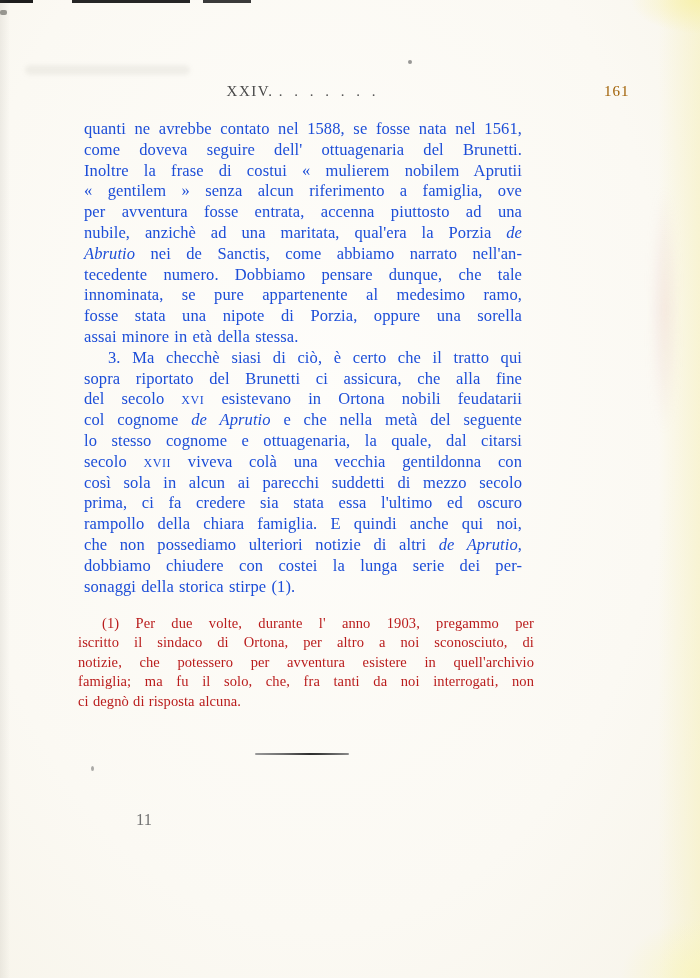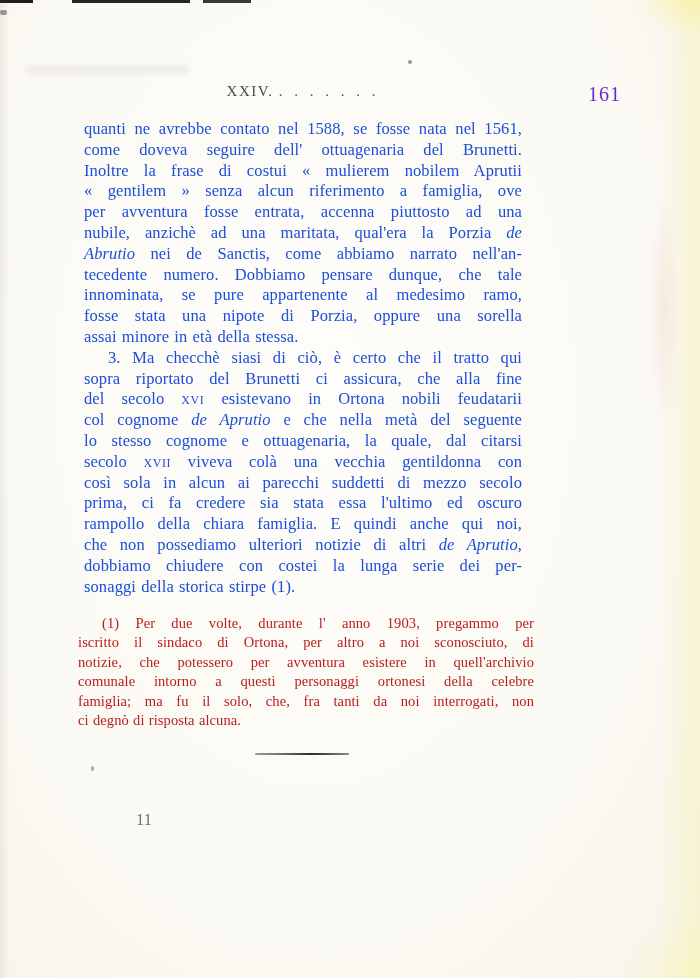--- a/index.html
+++ b/index.html
@@ -14,22 +14,22 @@
   .page { position: absolute; inset: 0; }
 
   
   .running-head {
     position: absolute; left: 84px; top: 83px; width: 438px;
     text-align: center; font-size: 15px; color: #4a4a4a;
     letter-spacing: 1.5px; white-space: nowrap;
   }
   .running-head .dots { letter-spacing: 4px; color: #555; }
   .folio {
-    position: absolute; left: 588px; top: 83px;
-    font-size: 20px; color: #6d28d9; letter-spacing: 1px;
+    position: absolute; left: 604px; top: 83px;
+    font-size: 15px; color: #a16207; letter-spacing: 1px;
   }
 
   
   .body-text {
     position: absolute; left: 84px; top: 119px; width: 438px;
     font-size: 16.5px; line-height: 20.8px; letter-spacing: 0.1px;
     word-spacing: 1px; color: #1d4ed8;
   }
   
   .footnote {
@@ -139,21 +139,20 @@
       <div class="line"><span>rampollo della chiara famiglia. E quindi anche qui noi,</span></div>
       <div class="line"><span>che non possediamo ulteriori notizie di altri </span><span class="it">de Aprutio</span><span>,</span></div>
       <div class="line"><span>dobbiamo chiudere con costei la lunga serie dei per-</span></div>
       <div class="line pend"><span>sonaggi della storica stirpe (1).</span></div>
     </div>
 
   <div class="footnote" id="footnote">
       <div class="line ind"><span>(1) Per due volte, durante l' anno 1903, pregammo per</span></div>
       <div class="line"><span>iscritto il sindaco di Ortona, per altro a noi sconosciuto, di</span></div>
       <div class="line"><span>notizie, che potessero per avventura esistere in quell'archivio</span></div>
-      <div class="line"><span>comunale intorno a questi personaggi ortonesi della celebre</span></div>
       <div class="line"><span>famiglia; ma fu il solo, che, fra tanti da noi interrogati, non</span></div>
       <div class="line pend"><span>ci degnò di risposta alcuna.</span></div>
     </div>
 
   <div class="divider"></div>
 
   <div class="signature">11</div>
 
 </div>
 

